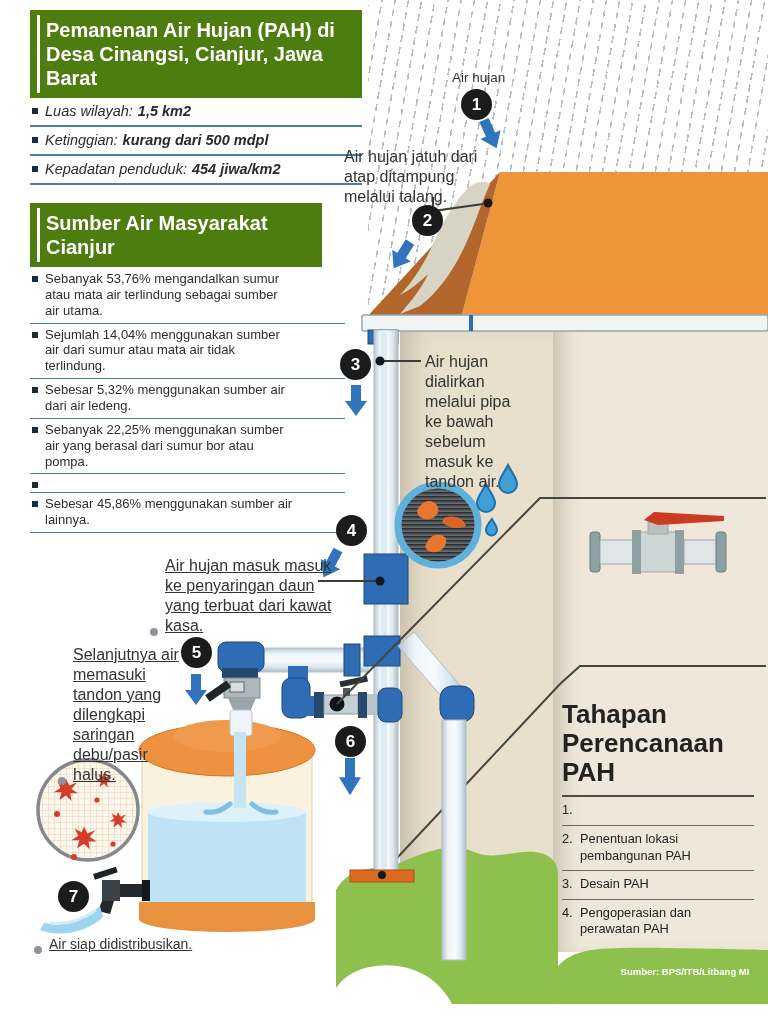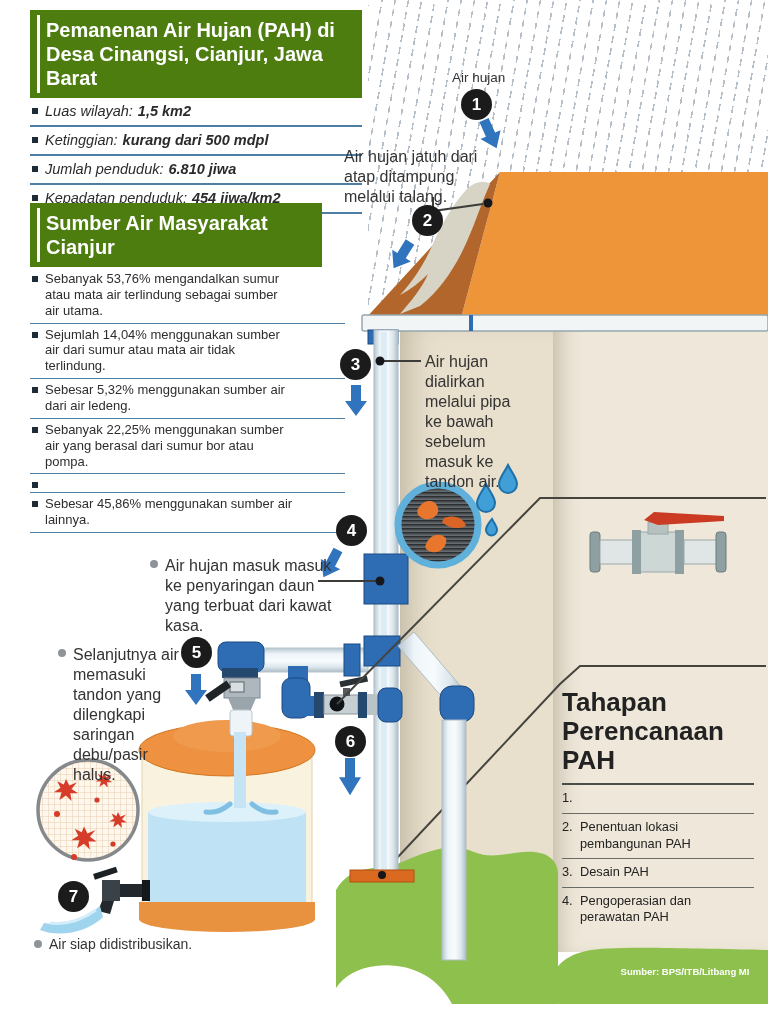--- a/index.html
+++ b/index.html
@@ -34,37 +34,37 @@
   .stat-value{font-weight:bold;}
 
   #sources{left:30px;top:268px;width:315px;z-index:6;}
   .src-row{display:flex;align-items:flex-start;padding:3px 0 4px 2px;border-bottom:1.5px solid #4d7fa4;
     font-size:13px;line-height:1.22;color:#2e2e2e;}
   .src-text{max-width:250px;}
 
   
   .step{font-size:16px;line-height:1.25;color:#333;}
   .dot{width:8px;height:8px;border-radius:50%;background:#8d9399;flex:0 0 auto;margin:4px 7px 0 0;}
-  .flex{display:flex;align-items:flex-start;}
+  .flex{display:flex;align-items:flex-end;text-decoration:underline;}
 
   #rain-label{left:452px;top:70px;font-size:13.5px;color:#333;}
   #step2-text{left:344px;top:147px;width:140px;}
   #step3-text{left:425px;top:352px;width:100px;}
   #step4-text{left:150px;top:556px;width:185px;}
   #step5-text{left:58px;top:645px;width:132px;}
   #step7-text{left:34px;top:936px;width:230px;font-size:14px;}
 
   #roof-title{left:543px;top:186px;width:222px;font-size:27px;line-height:1.13;font-weight:bold;color:#fff;}
   #proses-title{left:562px;top:344px;width:178px;font-size:22px;line-height:1.1;font-weight:bold;color:#2b2b2b;}
   #proses-body{left:564px;top:424px;width:196px;font-size:13.2px;line-height:1.3;font-weight:bold;color:#2b2b2b;}
   #valve-note{left:564px;top:592px;width:196px;font-size:13.2px;line-height:1.28;font-weight:bold;color:#2b2b2b;}
 
   #tahapan{left:562px;top:688px;width:198px;}
   #tahapan-title{font-size:26px;line-height:1.12;font-weight:bold;color:#222;
-    padding-bottom:8px;border-bottom:2px solid #4c4c48;width:192px;}
+    padding-bottom:8px;border-bottom:2px solid #4c4c48;width:192px;margin-top:12px;}
   .stage-row{display:flex;padding:5px 0 6px 0;border-bottom:1.5px solid #6b6b66;
     font-size:12.8px;line-height:1.3;color:#222;width:192px;}
   .stage-row:last-child{border-bottom:none;}
   .stage-num{flex:0 0 18px;}
 
   #source-text{left:610px;top:966px;width:150px;text-align:center;font-size:9.5px;
     font-weight:bold;color:#fff;z-index:6;}
 </style>
 </head>
 <body>
@@ -254,25 +254,20 @@
         <span class="stat-label">Luas wilayah:</span>
         <span class="stat-value">1,5 km2</span>
       </div>
 
       <div class="stat-row">
         <span class="sq"></span>
         <span class="stat-label">Ketinggian:</span>
         <span class="stat-value">kurang dari 500 mdpl</span>
       </div>
 
-      <div class="stat-row">
-        <span class="sq"></span>
-        <span class="stat-label">Jumlah penduduk:</span>
-        <span class="stat-value">6.810 jiwa</span>
-      </div>
 
       <div class="stat-row">
         <span class="sq"></span>
         <span class="stat-label">Kepadatan penduduk:</span>
         <span class="stat-value">454 jiwa/km2</span>
       </div>
     </div>
 
   <div id="srcbox" class="abs bluebox">
     <div class="stripe"></div>

